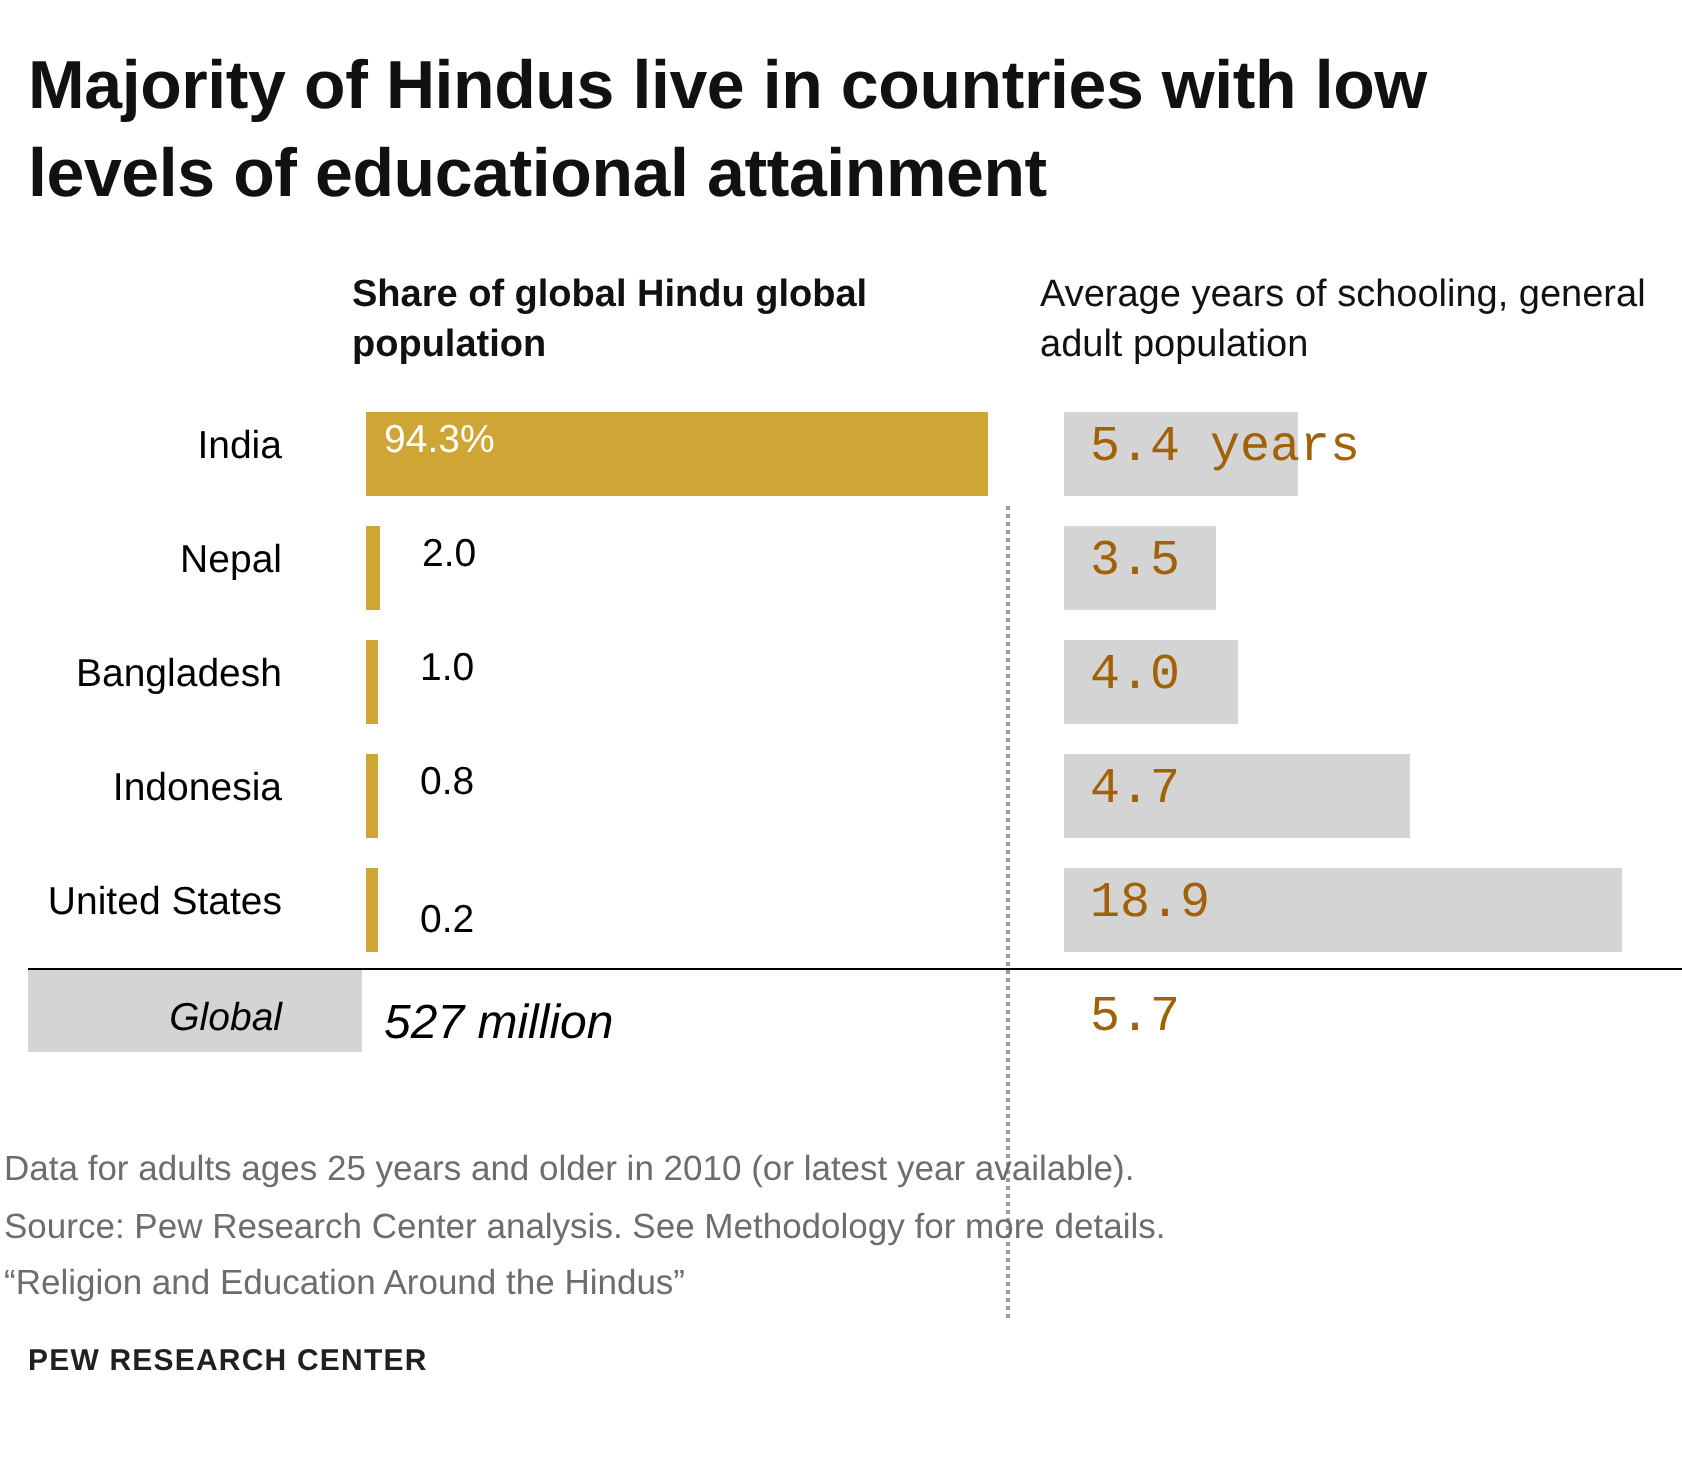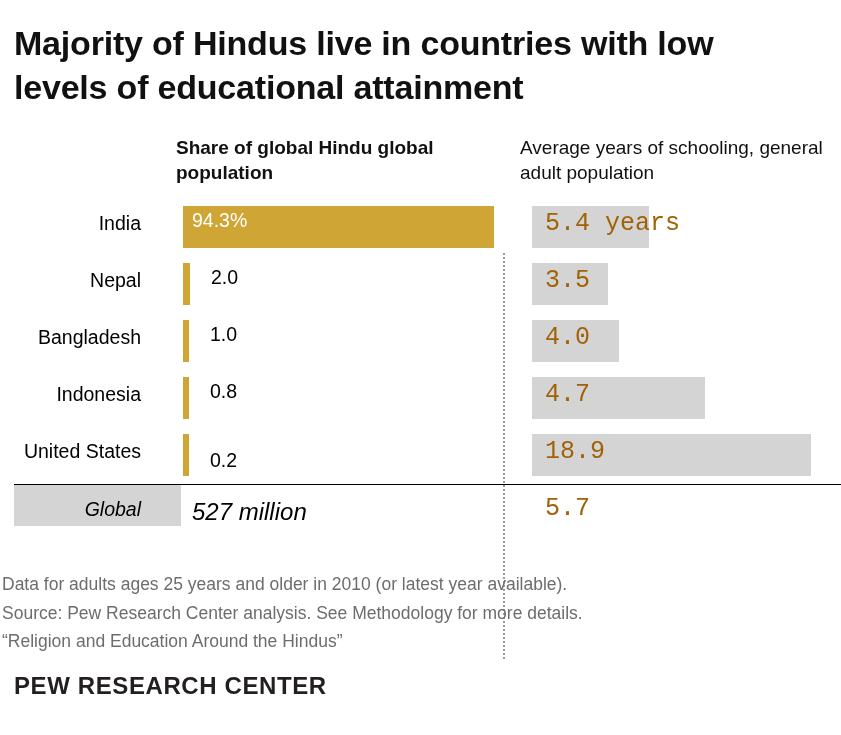--- a/index.html
+++ b/index.html
@@ -166,21 +166,21 @@
     width: 790px;
     font-size: 17.5px;
     line-height: 1.63;
     color: #6d6d6d;
   }
   .notes div { white-space: nowrap; }
   .footer {
     position: absolute;
     left: 14px;
     top: 672px;
-    font-size: 24px;
+    font-size: 15px;
     font-weight: bold;
     letter-spacing: 0.6px;
     color: #231f20;
   }
 </style>
 </head>
 <body>
 
 <div class="page">
 

